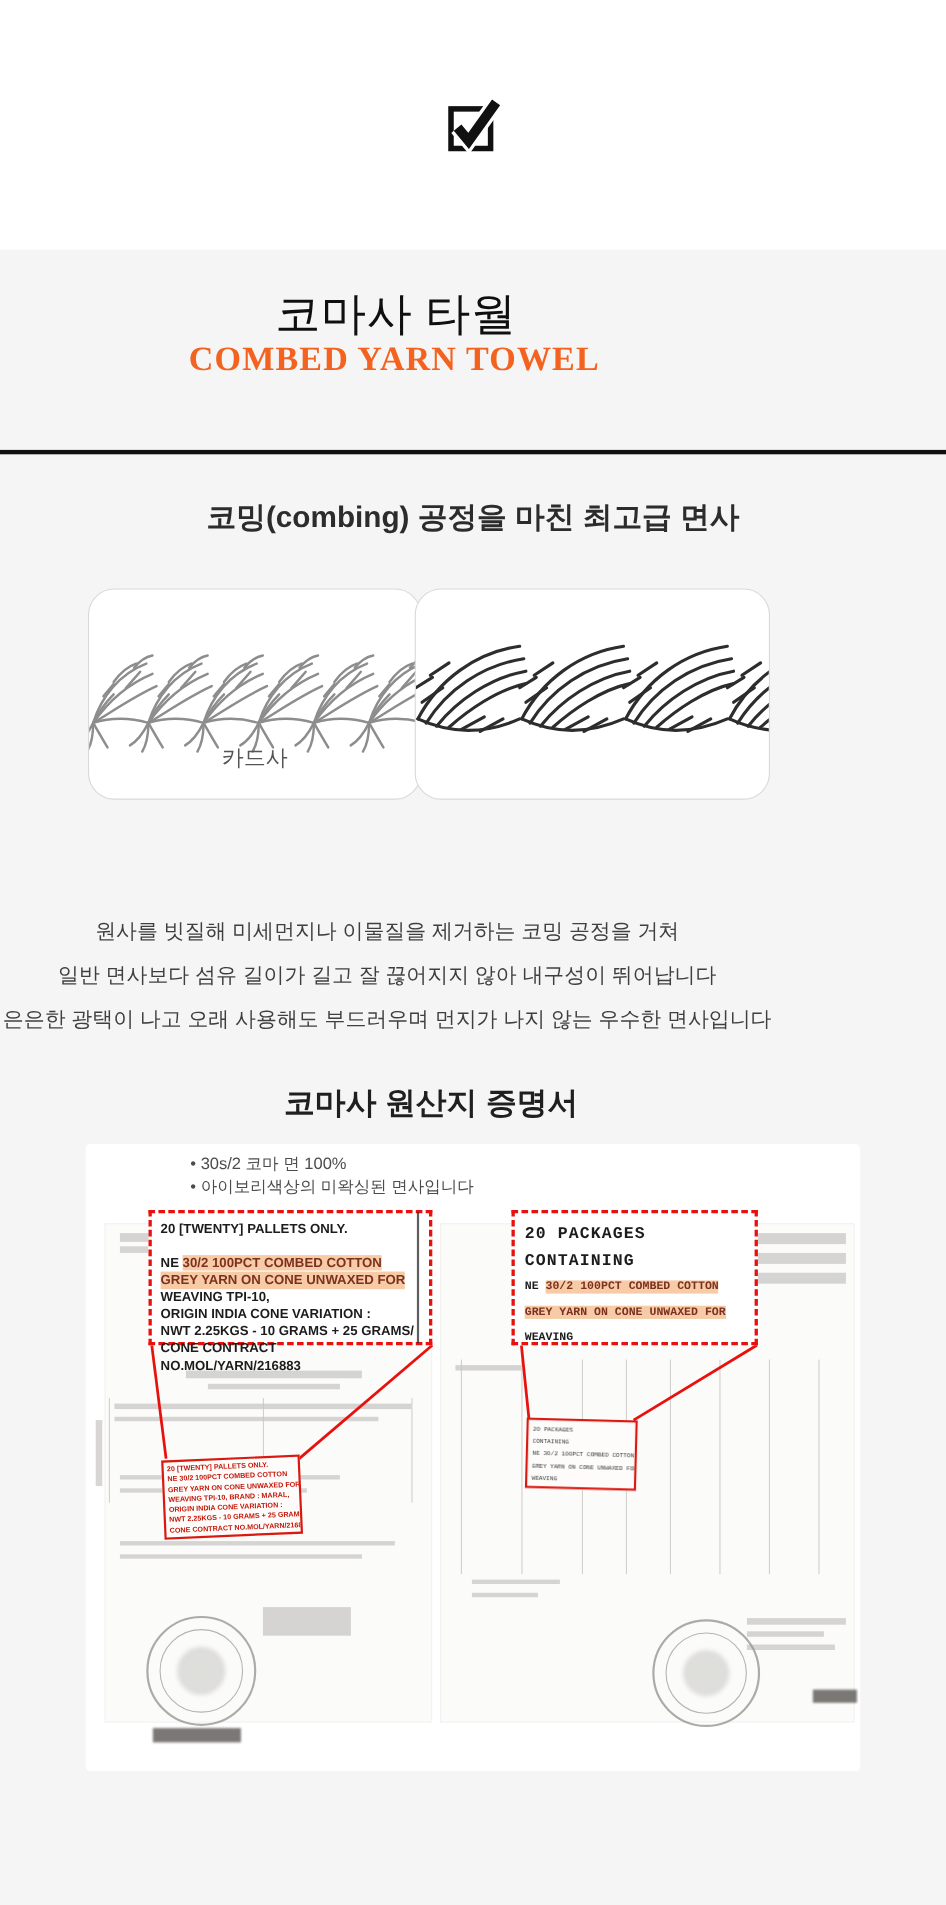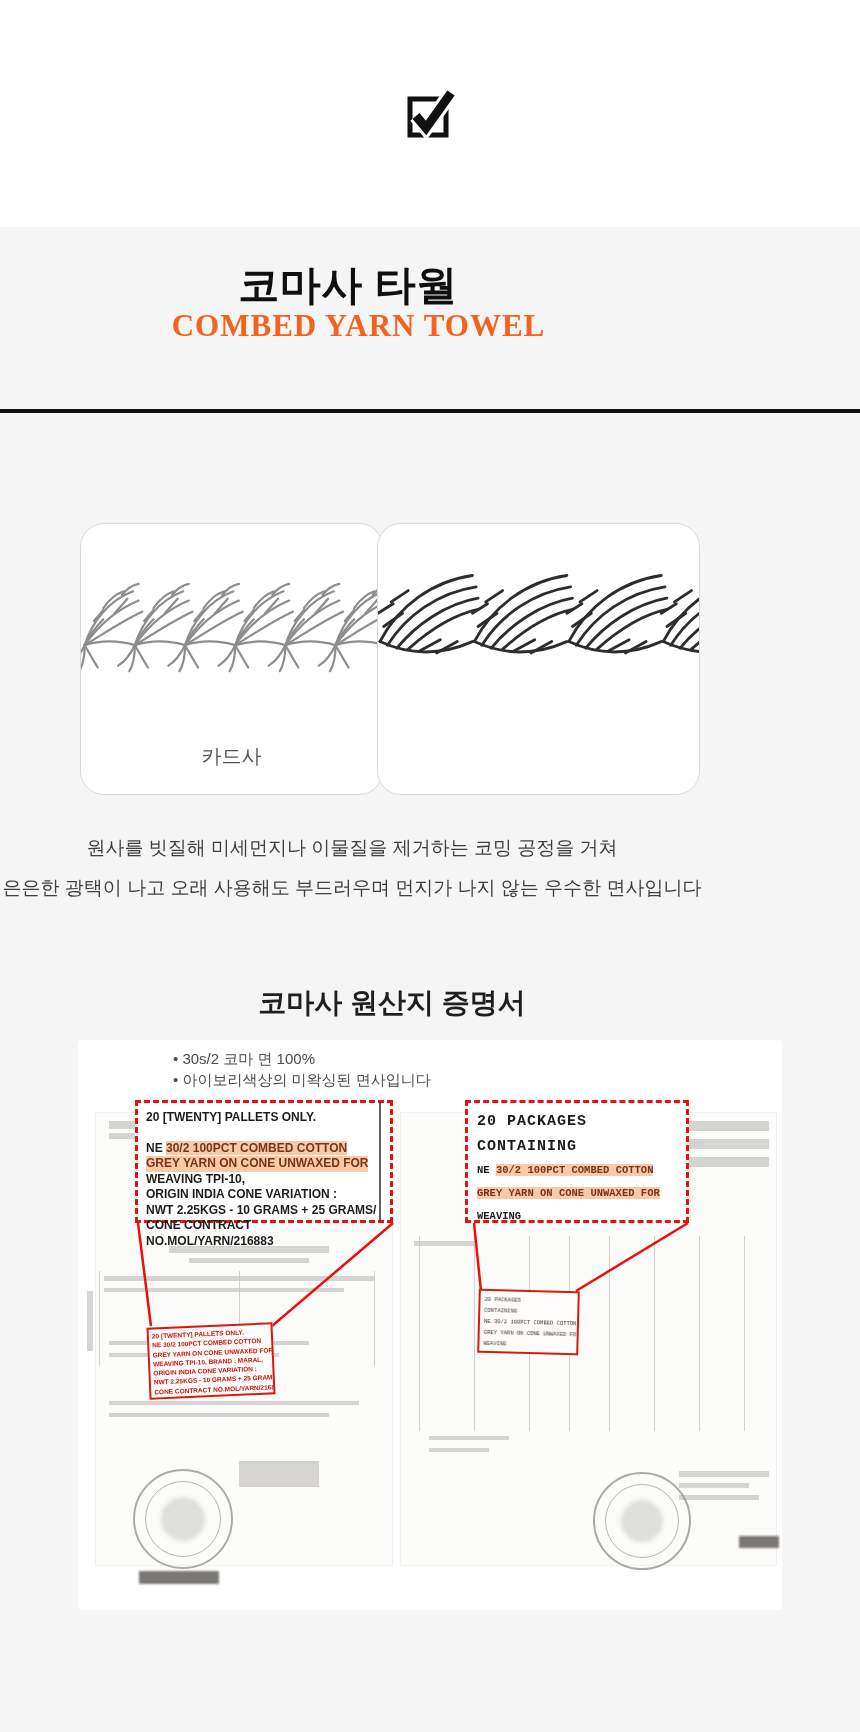--- a/index.html
+++ b/index.html
@@ -3,31 +3,31 @@
 <meta charset="utf-8">
 <style>
   html,body{margin:0;padding:0;background:#ffffff;}
   .page{position:relative;width:860px;height:1732px;overflow:hidden;background:#ffffff;
         font-family:"Liberation Sans",sans-serif;}
   .gray-section{position:absolute;left:0;top:227px;width:860px;height:1505px;background:#f5f5f5;}
 
   
   .check-icon{position:absolute;left:403px;top:84px;width:54px;height:56px;}
   .title-ko{position:absolute;left:0;top:258px;width:696px;text-align:center;
-            font-size:41px;font-weight:700;color:#0f0f0f;letter-spacing:.5px;}
+            font-size:41px;font-weight:400;color:#0f0f0f;letter-spacing:.5px;padding-left:12px;}
   .title-en{position:absolute;left:0;top:308px;width:717px;text-align:center;
             font-family:"Liberation Serif",serif;font-size:31px;font-weight:700;letter-spacing:1px;}
   .divider{position:absolute;left:0;top:409px;width:860px;height:4px;background:#101010;}
 
   .subtitle-ko{position:absolute;left:0;top:452px;width:860px;text-align:center;
                font-size:27px;font-weight:700;color:#2c2c2c;}
 
   
   .cards{position:absolute;left:80px;top:523px;width:620px;height:272px;}
-  .card{position:absolute;top:0;height:272px;background:#ffffff;border:1.5px solid #d9d9d9;
+  .card{position:absolute;top:12px;height:192px;background:#ffffff;border:1.5px solid #d9d9d9;
         border-radius:24px;overflow:hidden;box-sizing:border-box;}
   .card-left{left:0;width:303px;z-index:1;}
   .card-right{left:297px;width:323px;z-index:2;}
   .card svg{position:absolute;left:0;top:18px;width:100%;height:185px;}
   .card-label{position:absolute;left:0;bottom:24px;width:100%;text-align:center;font-size:20px;}
   .card-label.gray{color:#555;font-weight:500;}
   .card-label.orange{font-weight:700;}
 
   .desc{position:absolute;left:0;top:828px;width:704px;text-align:center;
         font-size:19px;line-height:40px;color:#3f3f3f;}
@@ -84,20 +84,21 @@
       <rect x="7" y="15" width="36" height="36" fill="none" stroke="#111" stroke-width="5"></rect>
       <path d="M13 32 L23 44 L48 9" fill="none" stroke="#fff" stroke-width="15"></path>
       <path d="M13 32 L23 44 L48 9" fill="none" stroke="#111" stroke-width="9"></path>
     </svg>
   </div>
 
   <div class="title-ko">코마사 타월</div>
   <div class="title-en" style="color:#f4621f;">COMBED YARN TOWEL</div>
   <div class="divider"></div>
 
+  <div class="subtitle-ko">코밍(combing) 공정을 마친 최고급 면사</div>
 
   <div class="cards">
     <div class="card card-left">
       <svg viewBox="0 0 324 185" preserveAspectRatio="xMidYMid meet">
         <defs>
           <g id="cu" stroke="#8d8d8d" stroke-width="2.4" fill="none" stroke-linecap="round">
             <path d="M4,104 C 12,78 30,56 56,46"></path>
             <path d="M4,104 C 18,84 38,66 62,56"></path>
             <path d="M4,104 C 24,92 44,78 66,68"></path>
             <path d="M4,104 C 10,92 16,84 24,76"></path>
@@ -140,20 +141,21 @@
         <use href="#cb" x="0"></use>
           <use href="#cb" x="100"></use>
           <use href="#cb" x="200"></use>
           <use href="#cb" x="300"></use>
       </svg>
     </div>
   </div>
 
   <div class="desc">
     <div>원사를 빗질해 미세먼지나 이물질을 제거하는 코밍 공정을 거쳐</div>
+    <div>일반 면사보다 섬유 길이가 길고 잘 끊어지지 않아 내구성이 뛰어납니다</div>
     <div>은은한 광택이 나고 오래 사용해도 부드러우며 먼지가 나지 않는 우수한 면사입니다</div>
   </div>
 
   <div class="cert-heading">코마사 원산지 증명서</div>
 
   <div class="panel">
     <ul class="bullets">
       <li>30s/2 코마 면 100%</li>
       <li>아이보리색상의 미왁싱된 면사입니다</li>
     </ul>

